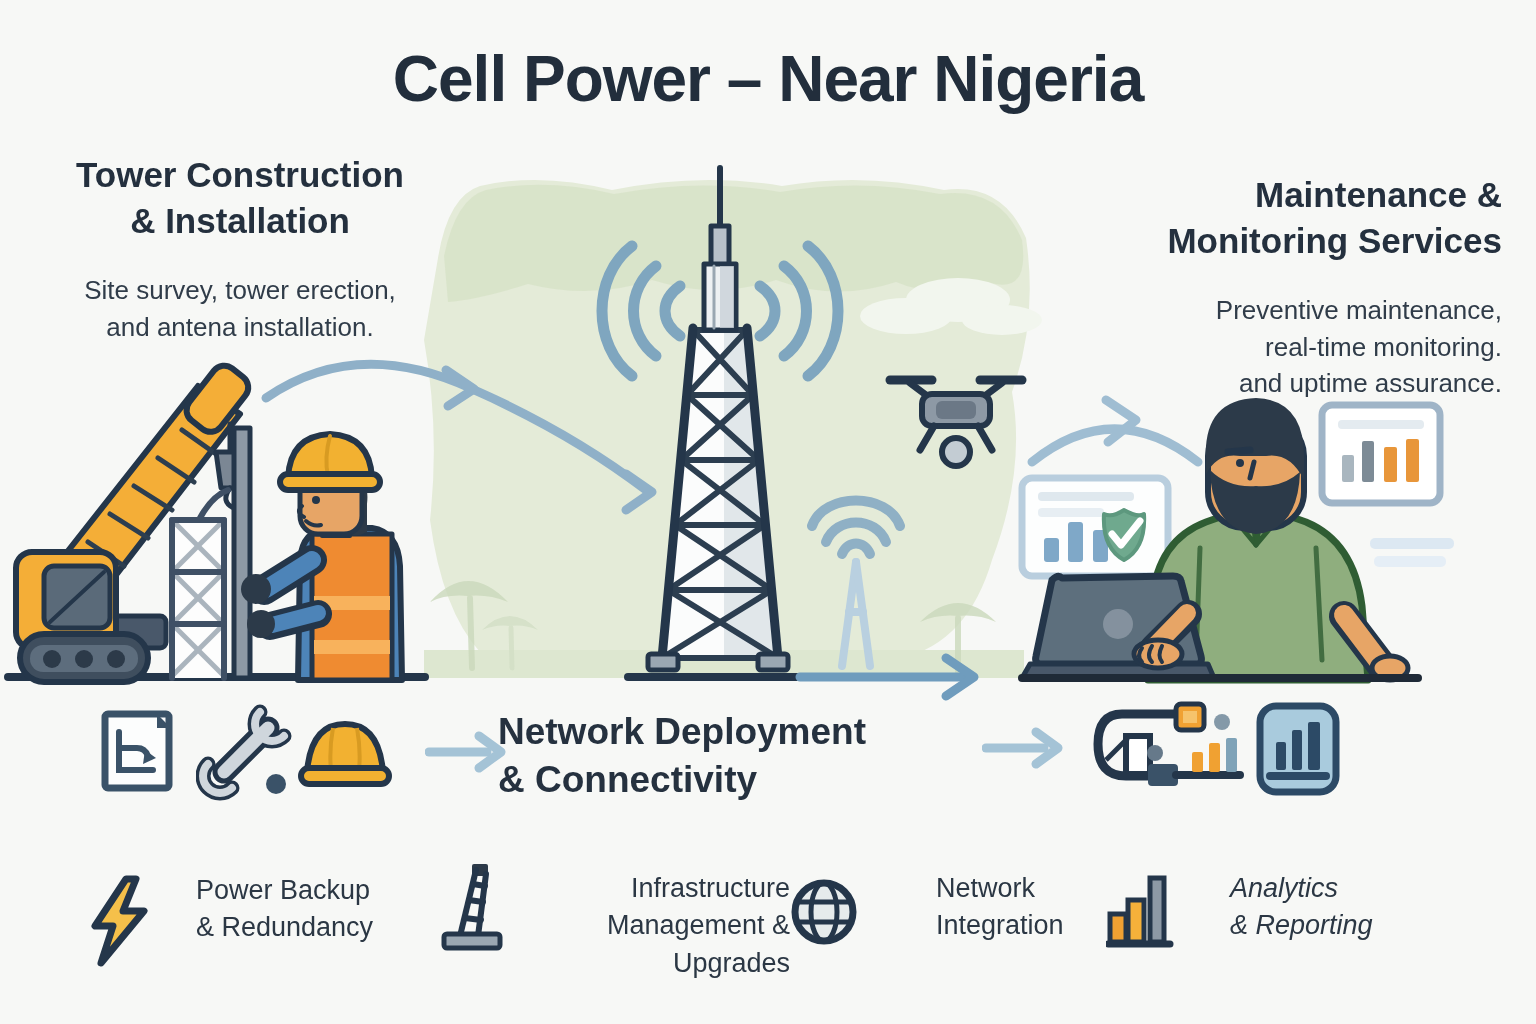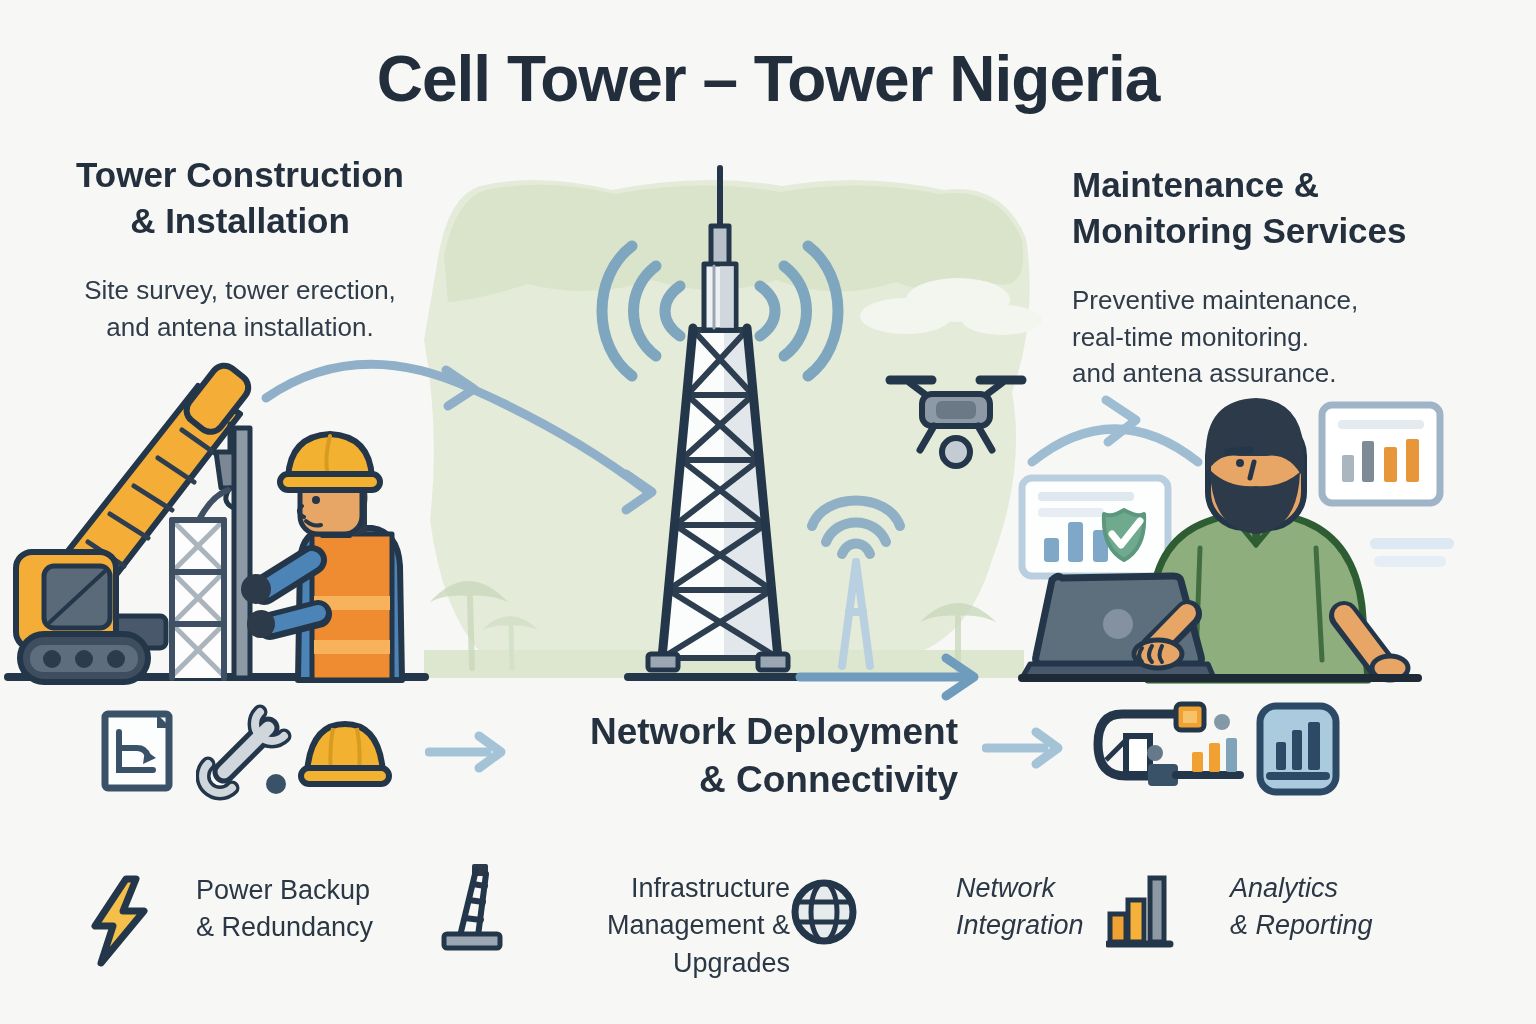--- a/index.html
+++ b/index.html
@@ -8,22 +8,22 @@
   .scene{position:absolute;left:0;top:0;}
   .scene path,.scene line,.scene polyline,.scene rect,.scene circle,.scene ellipse,.scene polygon{
       stroke-linecap:round;stroke-linejoin:round;}
   .pre{white-space:pre-line;}
   .title{position:absolute;left:0;right:0;top:42px;margin:0;text-align:center;
          font-size:64px;font-weight:bold;letter-spacing:-1px;color:#222e3c;}
   .block{position:absolute;}
   .block .h{font-size:35px;font-weight:bold;line-height:1.32;color:#24303e;}
   .block .d{margin-top:28px;font-size:26px;line-height:1.4;color:#303c49;}
   .construction{left:28px;top:152px;width:424px;text-align:center;}
-  .maintenance{left:1072px;top:162px;width:430px;text-align:left;}
-  .deployment{left:498px;top:708px;width:460px;text-align:right;
+  .maintenance{left:1072px;top:172px;width:430px;text-align:right;}
+  .deployment{left:498px;top:708px;width:460px;text-align:left;
               font-size:37px;font-weight:bold;line-height:1.3;color:#25313f;}
   .icon{position:absolute;display:block;}
   .feature-label{position:absolute;font-size:27px;line-height:1.38;color:#2b3744;margin-left:32px;}
 </style>
 </head>
 <body>
 
 <div class="canvas">
 
   <svg class="scene" width="1536" height="1024" viewBox="0 0 1536 1024">
@@ -245,35 +245,35 @@
         <line x1="1188" y1="614" x2="1154" y2="648" stroke="#24364a" stroke-width="28"></line>
         <line x1="1187" y1="613" x2="1155" y2="646" stroke="#e7a566" stroke-width="18"></line>
         <path d="M1030,664 L1208,664 L1214,678 L1022,678 Z" fill="#49586a" stroke="#24364a" stroke-width="5"></path>
         <ellipse cx="1158" cy="654" rx="24" ry="14" fill="#e7a566" stroke="#24364a" stroke-width="5"></ellipse>
         <path d="M1142,648 q-6,8 0,14 M1152,646 q-6,10 0,16 M1162,646 q-5,10 0,16" fill="none" stroke="#24364a" stroke-width="4"></path>
       </g>
       <line x1="1022" y1="678" x2="1418" y2="678" stroke="#1f2a37" stroke-width="8"></line>
     </g>
   </svg>
 
-  <h1 class="title">Cell Tower – Tower Nigeria</h1>
+  <h1 class="title">Cell Power – Near Nigeria</h1>
 
   <div class="block construction">
     <div class="h pre">Tower Construction
 &amp; Installation</div>
     <div class="d pre">Site survey, tower erection,
 and antena installation.</div>
   </div>
 
   <div class="block maintenance">
     <div class="h pre">Maintenance &amp;
 Monitoring Services</div>
     <div class="d pre">Preventive maintenance,
 real-time monitoring.
-and antena assurance.</div>
+and uptime assurance.</div>
   </div>
 
   <div class="block deployment pre">Network Deployment
 &amp; Connectivity</div>
 
   <span class="icon" style="left:95px;top:702px;">
     <svg width="84" height="96" viewBox="0 0 84 96">
       <rect x="10" y="12" width="64" height="74" rx="3" fill="#fcfdfd" stroke="#3a5268" stroke-width="7" stroke-linejoin="round"></rect>
       <path d="M62,12 l14,14 l-14,0 Z" fill="#3a5268"></path>
       <polyline points="24,30 24,68 58,68" fill="none" stroke="#3a5268" stroke-width="6" stroke-linecap="round"></polyline>
@@ -375,21 +375,21 @@
 Upgrades</div>
 
   <span class="icon" style="left:790px;top:878px;">
     <svg width="68" height="68" viewBox="0 0 68 68">
       <circle cx="34" cy="34" r="29" fill="#e6ebec" stroke="#24364a" stroke-width="7"></circle>
       <ellipse cx="34" cy="34" rx="13" ry="29" fill="none" stroke="#24364a" stroke-width="5"></ellipse>
       <line x1="8" y1="24" x2="60" y2="24" stroke="#24364a" stroke-width="5"></line>
       <line x1="8" y1="44" x2="60" y2="44" stroke="#24364a" stroke-width="5"></line>
     </svg>
   </span>
-  <div class="feature-label pre" style="left:924px;top:870px;width:200px;font-style:italic;">Network
+  <div class="feature-label pre" style="left:904px;top:870px;width:200px;">Network
 Integration</div>
 
   <span class="icon" style="left:1106px;top:872px;">
     <svg width="68" height="80" viewBox="0 0 68 80">
       <rect x="4" y="42" width="16" height="28" fill="#f0a132" stroke="#24364a" stroke-width="5"></rect>
       <rect x="22" y="28" width="16" height="42" fill="#f5b13a" stroke="#24364a" stroke-width="5"></rect>
       <rect x="44" y="6" width="14" height="64" fill="#8d99a5" stroke="#24364a" stroke-width="5"></rect>
       <line x1="2" y1="72" x2="64" y2="72" stroke="#24364a" stroke-width="7" stroke-linecap="round"></line>
     </svg>
   </span>

